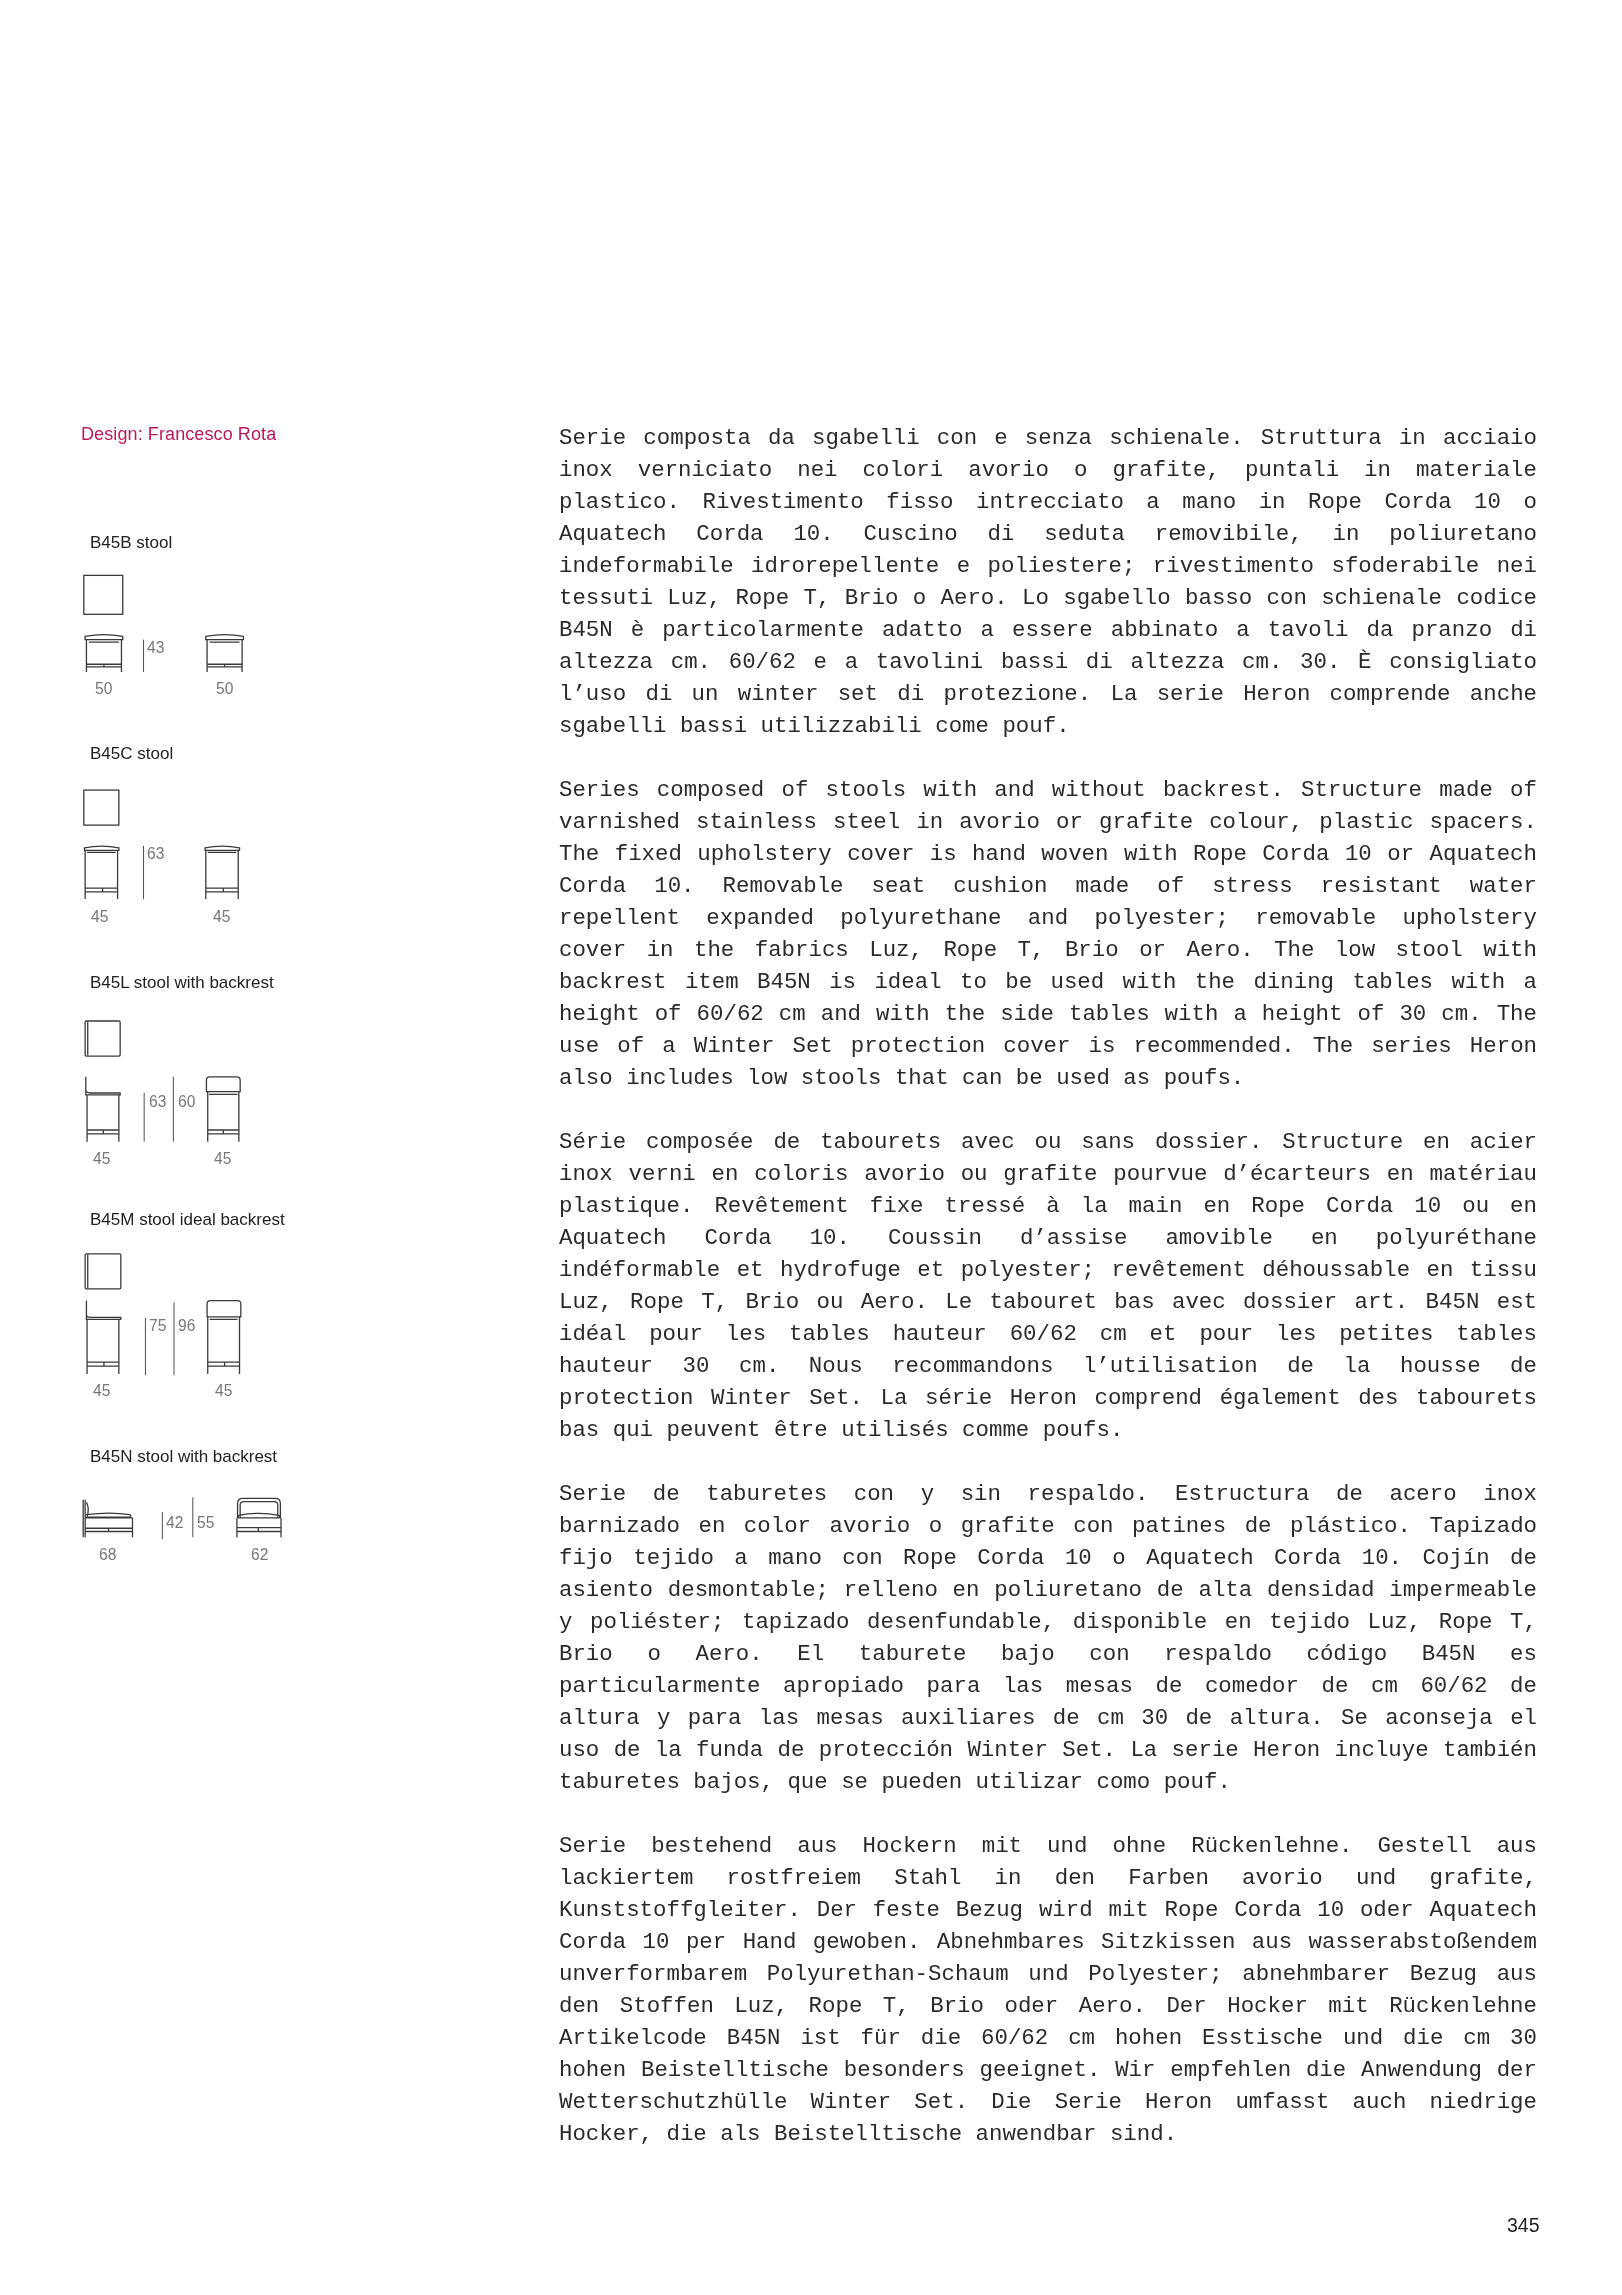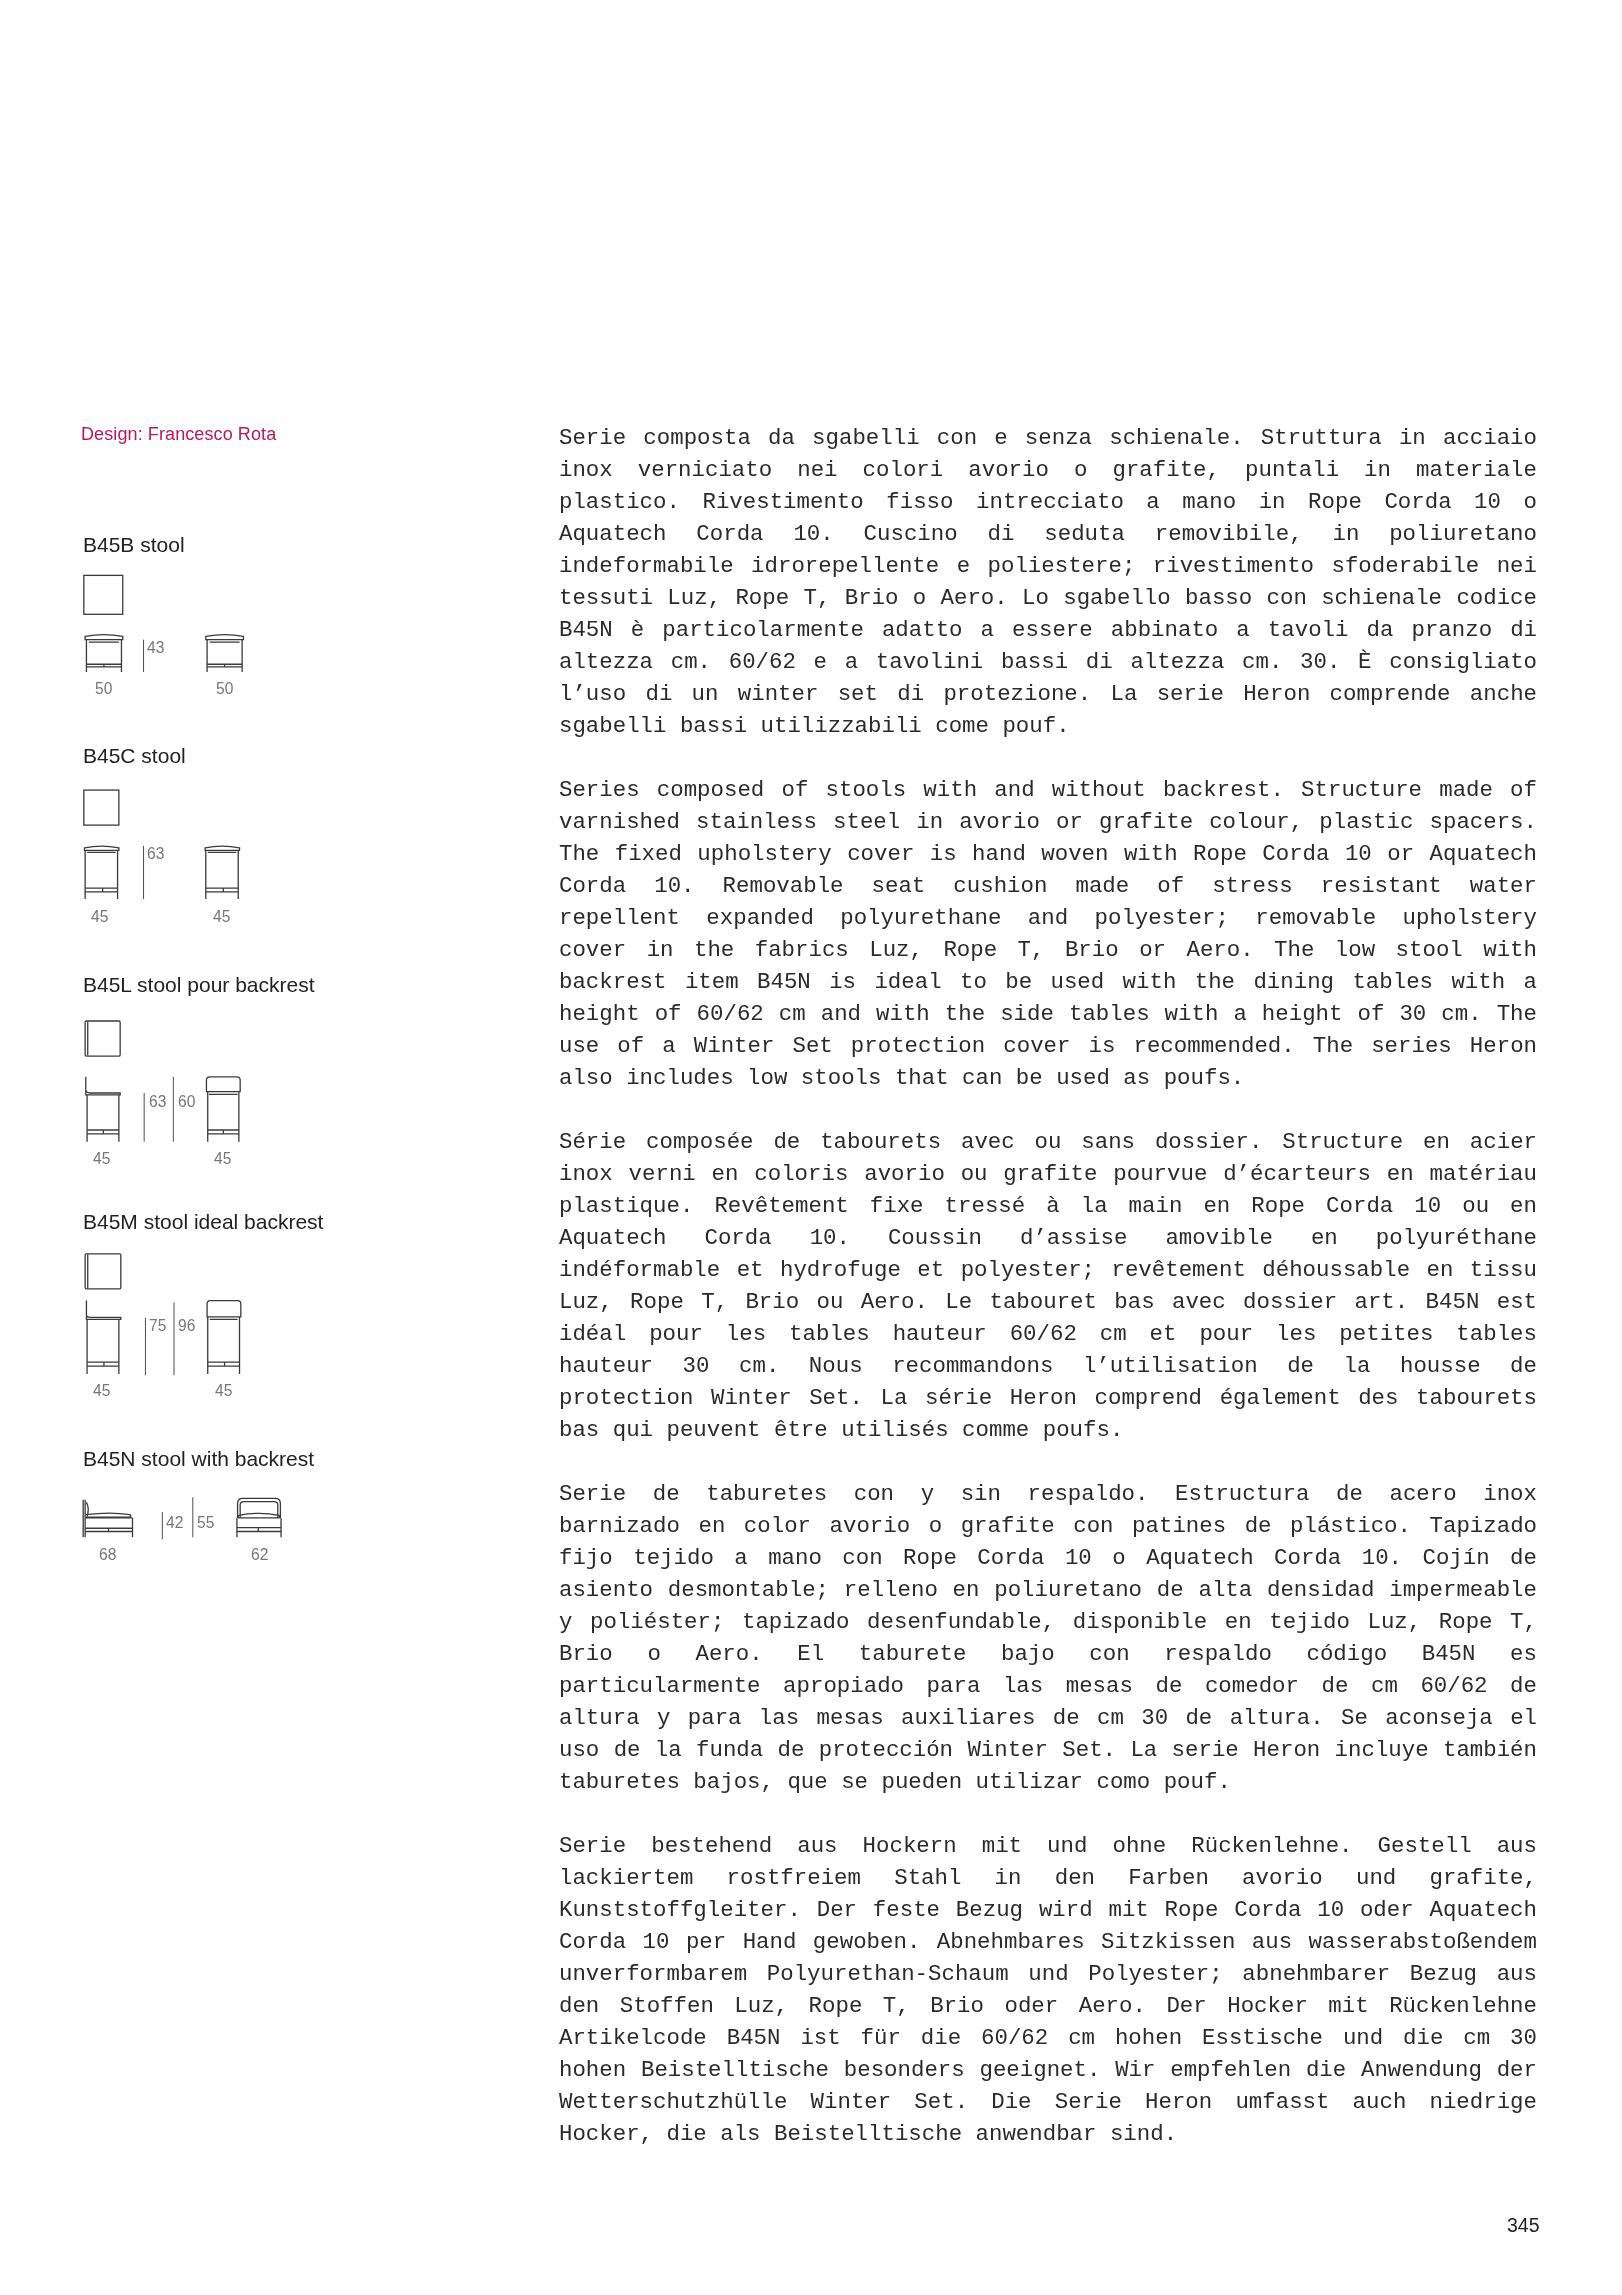--- a/index.html
+++ b/index.html
@@ -5,21 +5,21 @@
   html, body { margin: 0; padding: 0; background: #ffffff; }
   body {
     width: 1622px; height: 2295px; position: relative; overflow: hidden;
     font-family: "Liberation Sans", sans-serif; color: #1e1e1e;
   }
   .designer {
     position: absolute; left: 81px; top: 424px;
     font-size: 18px; color: #be185d; letter-spacing: 0.1px;
   }
   .item-title {
-    position: absolute; left: 83px; font-size: 21px; color: #222; white-space: nowrap;
+    position: absolute; left: 90px; font-size: 17px; color: #222; white-space: nowrap;
   }
   svg.drawing { position: absolute; left: 0; top: 0; overflow: visible; }
   svg.drawing .ln { stroke: #3a3a3a; stroke-width: 2; fill: none; }
   svg.drawing .dim { stroke: #555; stroke-width: 1.6; fill: none; }
   .dim-label {
     position: absolute; font-size: 15.6px; color: #777; white-space: nowrap;
   }
   .body-text {
     position: absolute; left: 559px; top: 422px; width: 978px;
     font-size: 22.4px; line-height: 32px; color: #2a2a2a;
@@ -30,21 +30,21 @@
     position: absolute; left: 1507px; top: 2214px; font-size: 19.5px; color: #222;
   }
 </style>
 </head>
 <body>
 
 <div class="designer">Design: Francesco Rota</div>
 
 <div class="item-title" style="top:533px">B45B stool</div>
 <div class="item-title" style="top:744px">B45C stool</div>
-<div class="item-title" style="top:973px">B45L stool pour backrest</div>
+<div class="item-title" style="top:973px">B45L stool with backrest</div>
 <div class="item-title" style="top:1210px">B45M stool ideal backrest</div>
 <div class="item-title" style="top:1447px">B45N stool with backrest</div>
 
 <svg class="drawing" width="1622" height="2295" viewBox="0 0 2500 3538">
 
   <g>
     <rect class="ln" x="129" y="887" width="60" height="60"></rect>
   </g>
   <g>
     <path class="ln" d="M131 981 Q160 976 189 981 L189 986 L131 986 Z"></path>

